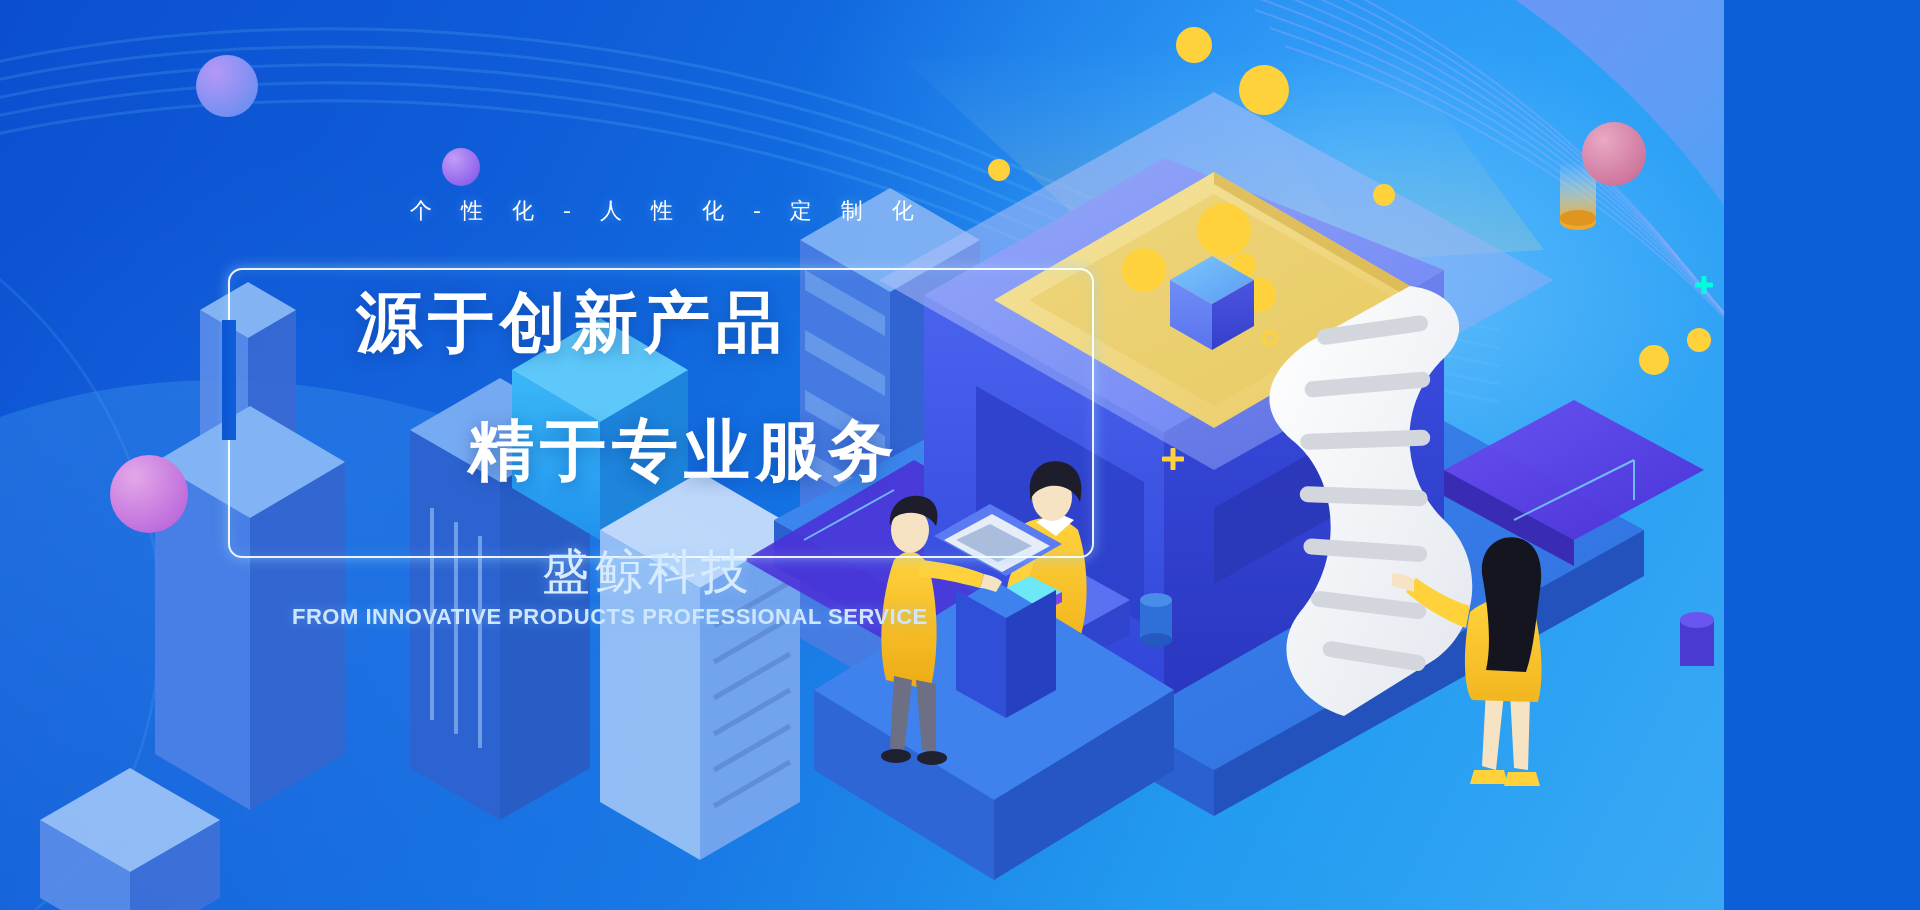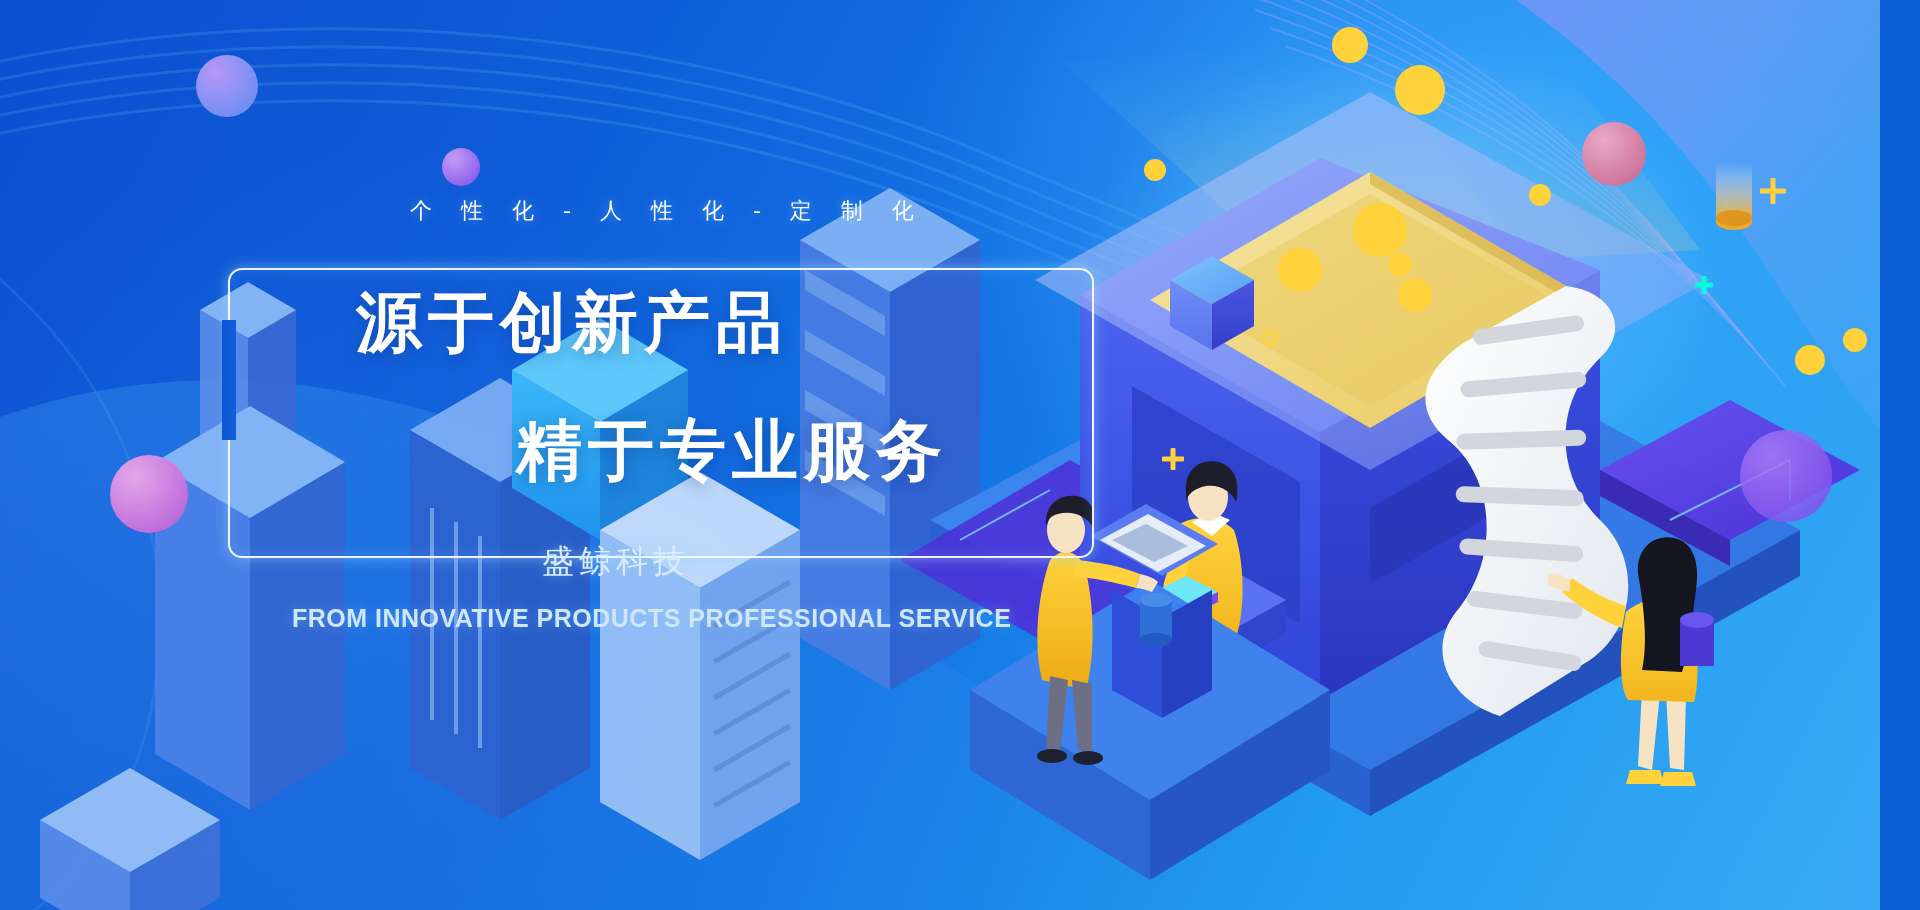--- a/index.html
+++ b/index.html
@@ -1,21 +1,21 @@
 <!DOCTYPE html>
 <html><head>
 <meta charset="utf-8">
 <title>Banner</title>
 <style>
   * { margin:0; padding:0; box-sizing:border-box; }
   html,body { width:1920px; height:910px; overflow:hidden; background:#0c5fd6; }
   body { font-family:"Liberation Sans", sans-serif; }
 
   .banner {
-    position:relative; width:1880px; height:910px; overflow:hidden;
+    position:relative; width:1724px; height:910px; overflow:hidden;
     background:
       radial-gradient(ellipse 900px 700px at 78% 18%, rgba(60,168,255,0.85) 0%, rgba(60,168,255,0) 62%),
       radial-gradient(ellipse 700px 620px at 18% 60%, rgba(28,104,226,0.55) 0%, rgba(28,104,226,0) 65%),
       linear-gradient(118deg, #0b4fd0 0%, #0f5cd8 26%, #1475e4 52%, #219bf0 74%, #3aa9f5 100%);
   }
 
   .layer { position:absolute; inset:0; pointer-events:none; }
 
   
   .arcs { position:absolute; inset:0; }
@@ -52,33 +52,33 @@
   }
 
   .headline {
     position:absolute; color:#ffffff; font-weight:700;
     font-family:"DejaVu Sans", sans-serif;
     font-size:66px; letter-spacing:6px; line-height:1;
     text-shadow:0 3px 16px rgba(5,40,110,.35);
     white-space:nowrap;
   }
   .headline.l1 { left:356px; top:290px; }
-  .headline.l2 { left:468px; top:418px;margin-left:48px; }
+  .headline.l2 { left:468px; top:418px; }
 
   .company {
     position:absolute; left:542px; top:540px;
-    font-size:32px; letter-spacing:5px; color:#d9ecff; font-weight:400;
+    font-size:48px; letter-spacing:5px; color:#d9ecff; font-weight:400;
     font-family:"DejaVu Sans", sans-serif;
     text-shadow:0 0 12px rgba(150,210,255,.5);
     white-space:nowrap;
   }
 
   .subtitle {
     position:absolute; left:292px; top:604px;
-    font-size:25px; font-weight:700; letter-spacing:0.5px;
+    font-size:22px; font-weight:700; letter-spacing:0.5px;
     color:#cfe6ff; font-family:"Liberation Sans", sans-serif;
     text-shadow:0 0 12px rgba(130,200,255,.45);
     white-space:nowrap;
   }
 
   
   .city { position:absolute; left:0; bottom:0; width:1100px; height:520px; }
 
   
   .illus { position:absolute; right:0; top:0; width:980px; height:910px; }

